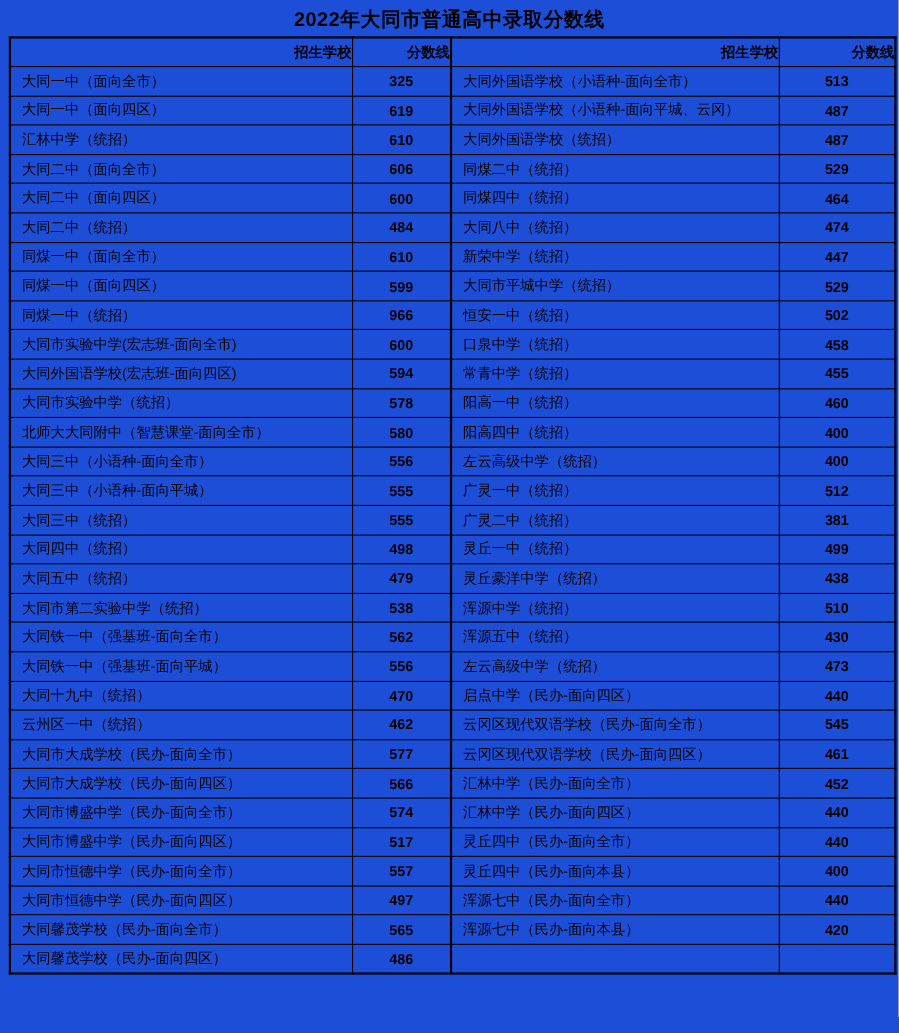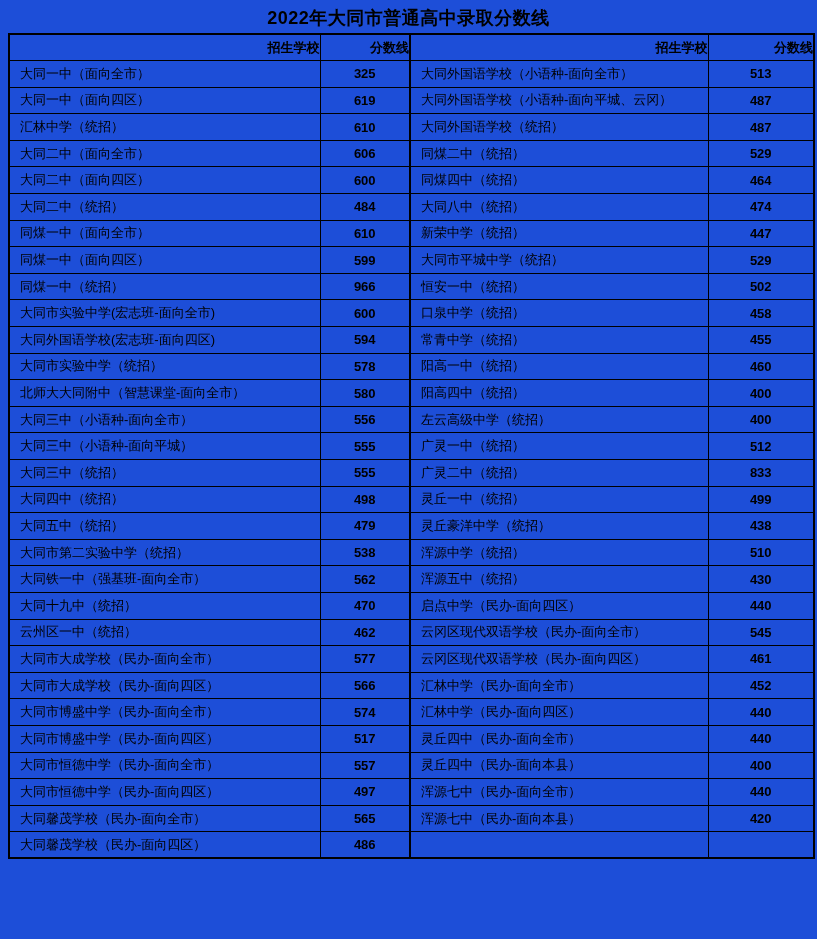--- a/index.html
+++ b/index.html
@@ -168,21 +168,21 @@
         <tr>
           <td class="school">大同三中（小语种-面向平城）</td>
           <td class="score">555</td>
           <td class="school">广灵一中（统招）</td>
           <td class="score">512</td>
         </tr>
         <tr>
           <td class="school">大同三中（统招）</td>
           <td class="score">555</td>
           <td class="school">广灵二中（统招）</td>
-          <td class="score">833</td>
+          <td class="score">381</td>
         </tr>
         <tr>
           <td class="school">大同四中（统招）</td>
           <td class="score">498</td>
           <td class="school">灵丘一中（统招）</td>
           <td class="score">499</td>
         </tr>
         <tr>
           <td class="school">大同五中（统招）</td>
           <td class="score">479</td>
@@ -193,20 +193,26 @@
           <td class="school">大同市第二实验中学（统招）</td>
           <td class="score">538</td>
           <td class="school">浑源中学（统招）</td>
           <td class="score">510</td>
         </tr>
         <tr>
           <td class="school">大同铁一中（强基班-面向全市）</td>
           <td class="score">562</td>
           <td class="school">浑源五中（统招）</td>
           <td class="score">430</td>
+        </tr>
+        <tr>
+          <td class="school">大同铁一中（强基班-面向平城）</td>
+          <td class="score">556</td>
+          <td class="school">左云高级中学（统招）</td>
+          <td class="score">473</td>
         </tr>
         <tr>
           <td class="school">大同十九中（统招）</td>
           <td class="score">470</td>
           <td class="school">启点中学（民办-面向四区）</td>
           <td class="score">440</td>
         </tr>
         <tr>
           <td class="school">云州区一中（统招）</td>
           <td class="score">462</td>

